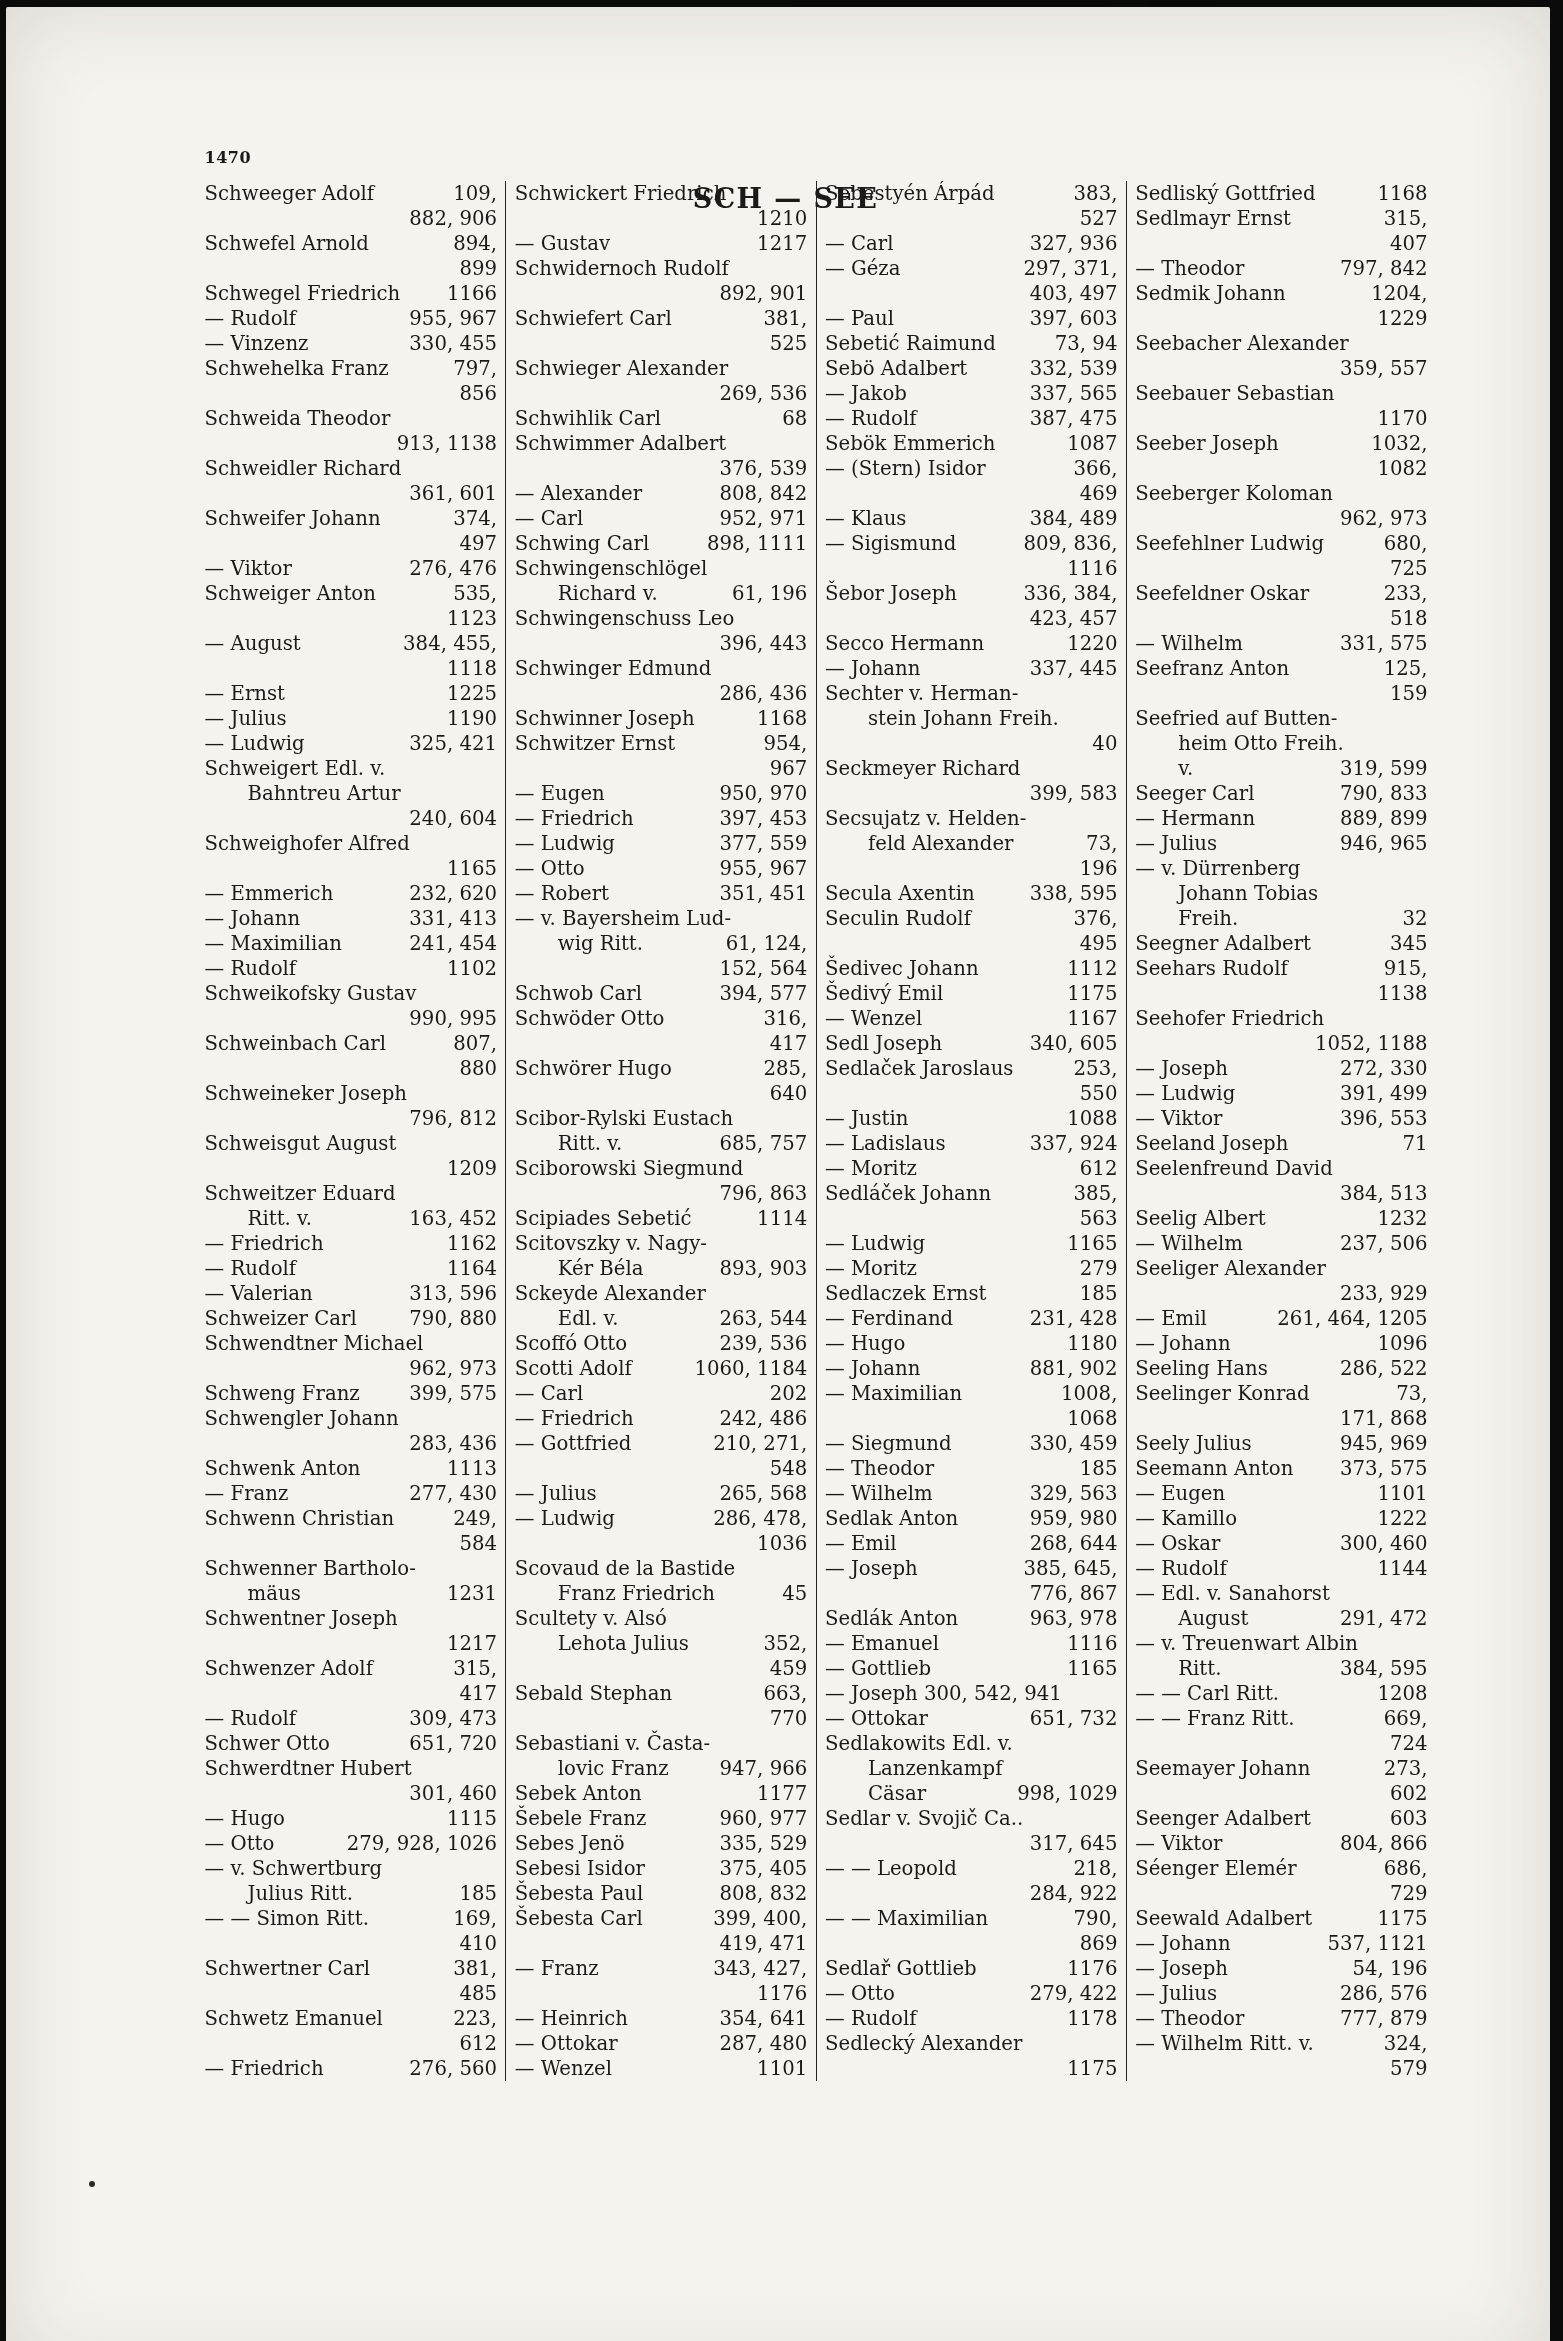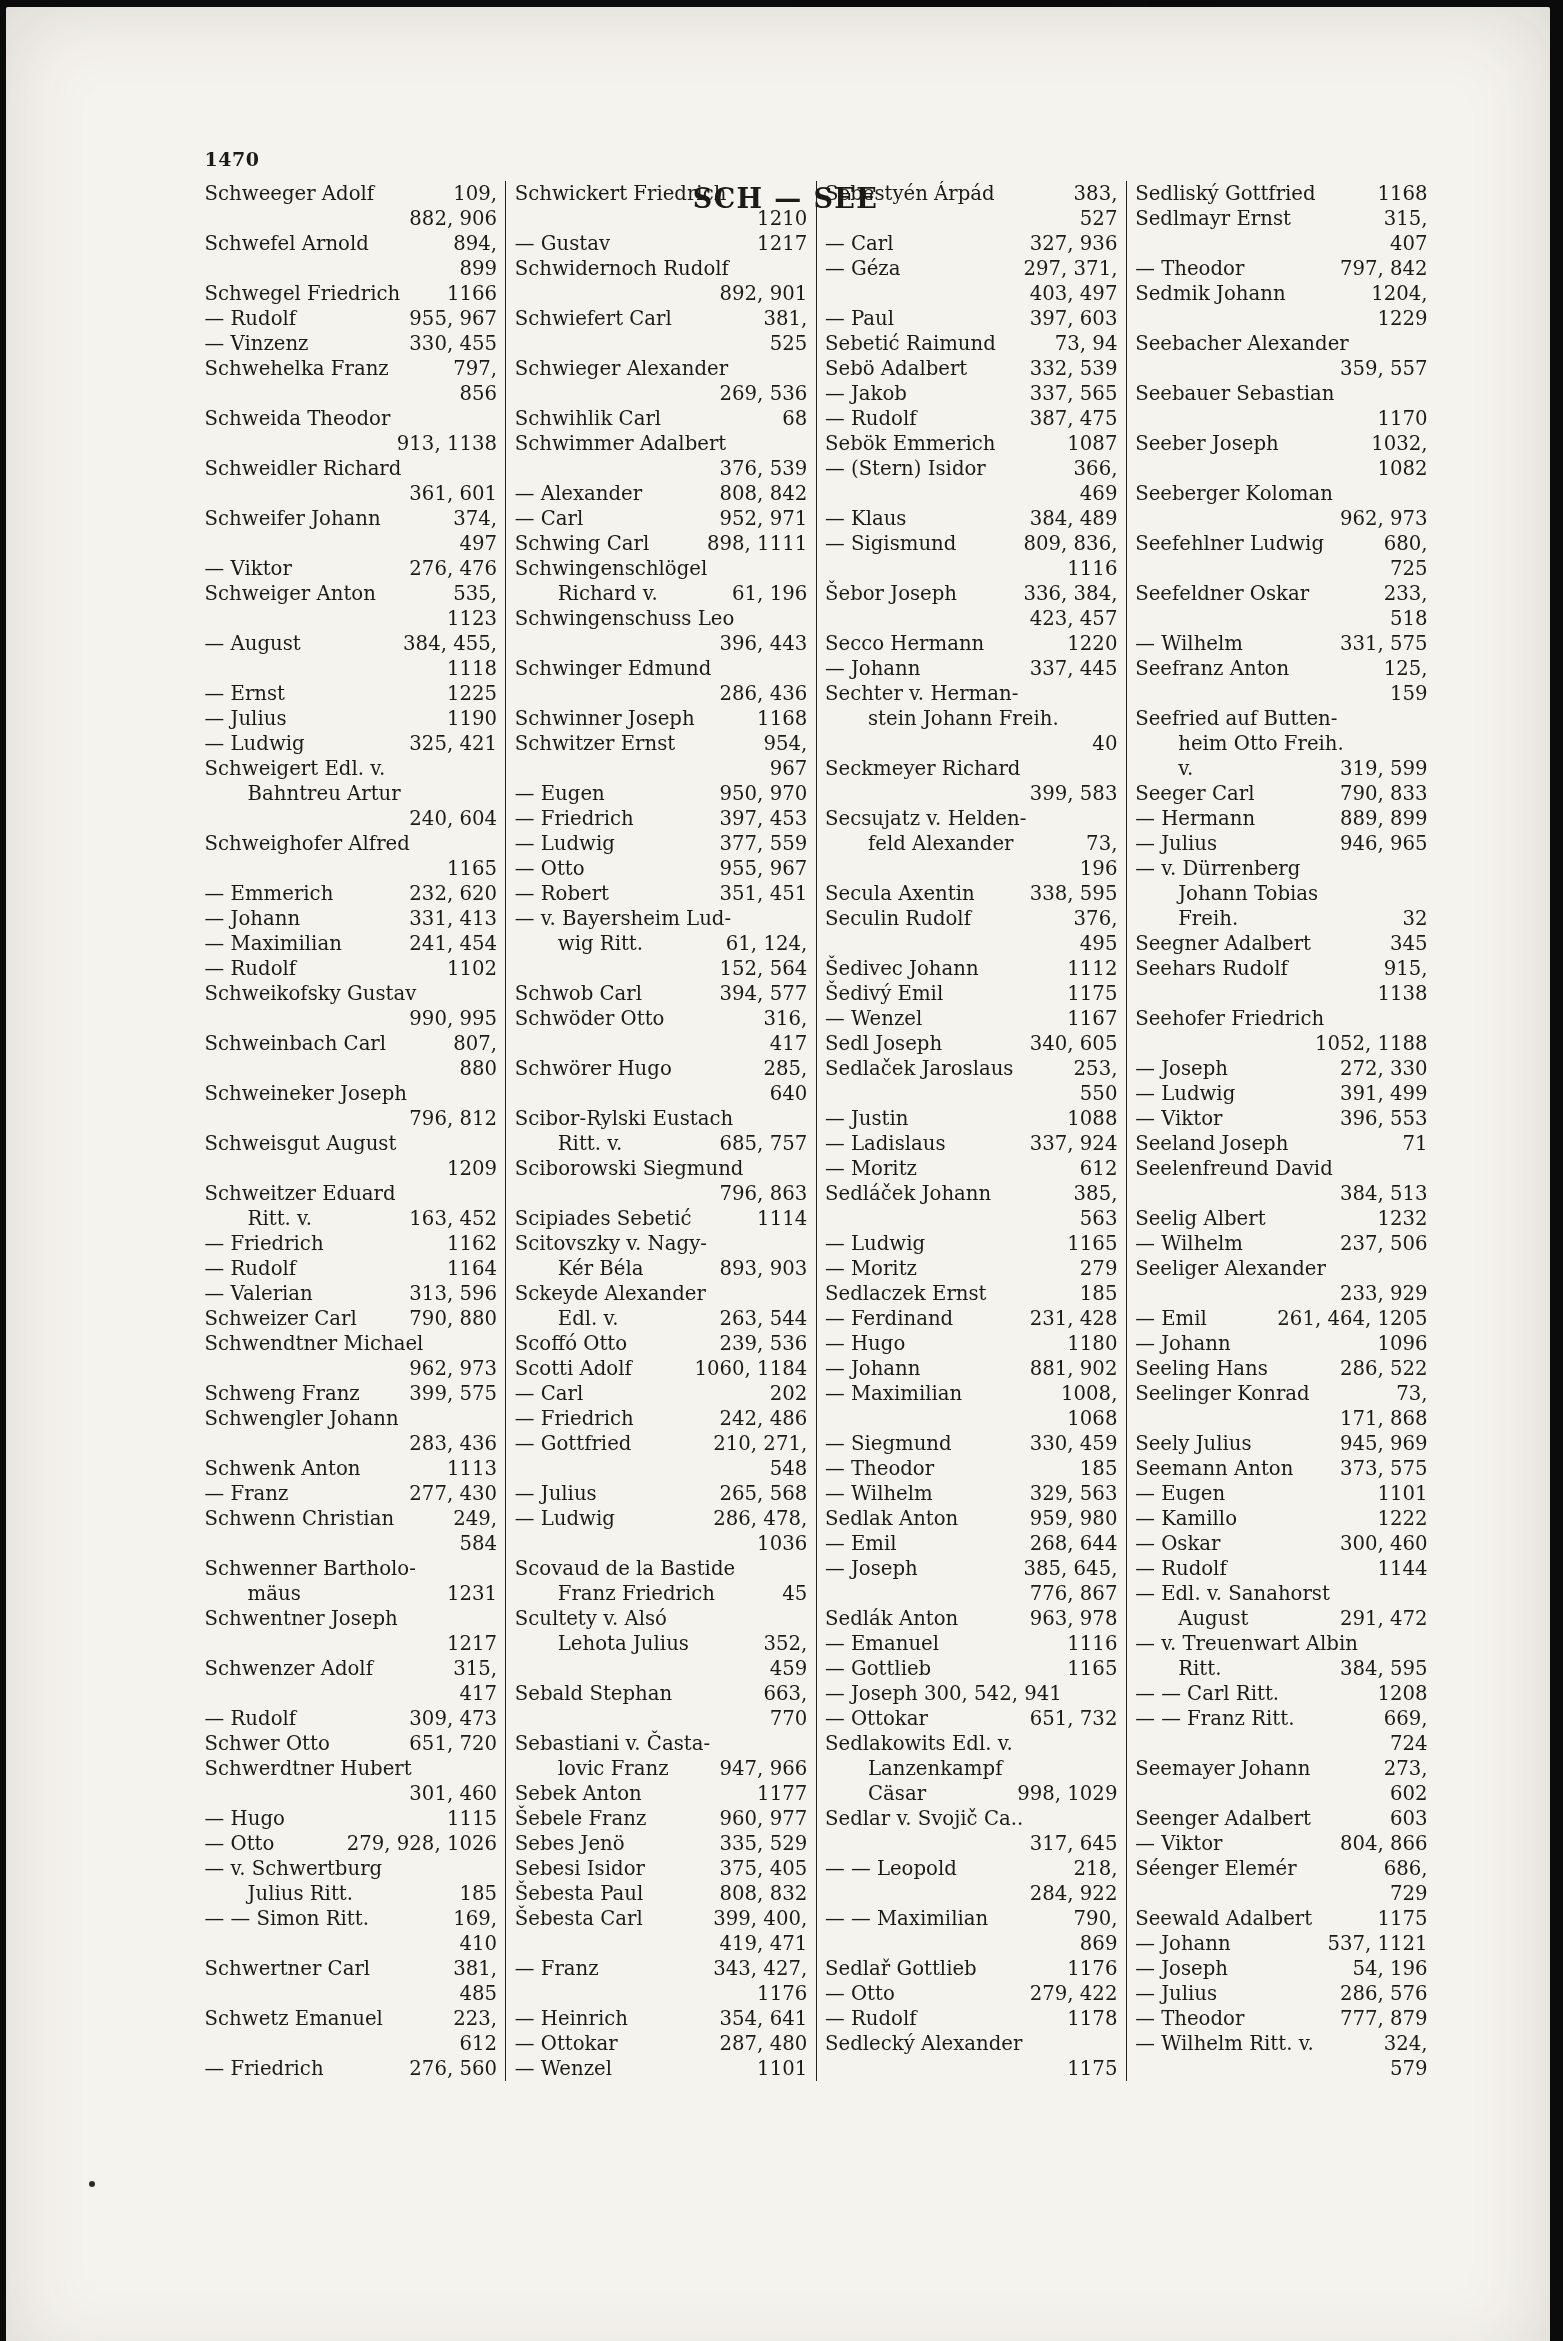--- a/index.html
+++ b/index.html
@@ -13,21 +13,21 @@
   }
   .paper {
     position:absolute; left:5.6px; top:6.6px; width:1544px; height:2363px;
     background:#f5f3ee; border-radius:1.9px;
     box-shadow: inset 0 0 84px rgba(60,50,40,.14);
   }
   .content { position:absolute; left:199px; top:141px; width:1223px; }
   .header { position:relative; height:33px; }
   .pagenum {
     position:absolute; left:0; top:0.9px;
-    font-size:19px; font-weight:bold; letter-spacing:0.5px;
+    font-size:16px; font-weight:bold; letter-spacing:0.5px;
   }
   .title {
     position:absolute; left:47.5%; transform:translateX(-50%); top:-3.7px;
     font-size:27px; font-weight:bold; letter-spacing:1.4px;margin-top:39px;
   }
   .cols { display:flex; }
   .col { flex:1 1 0; padding:0 8.4px; min-width:0; }
   .col:first-child { padding-left:0; }
   .col:last-child  { padding-right:0; }
   .col + .col { border-left:1.4px solid #26231f; }

